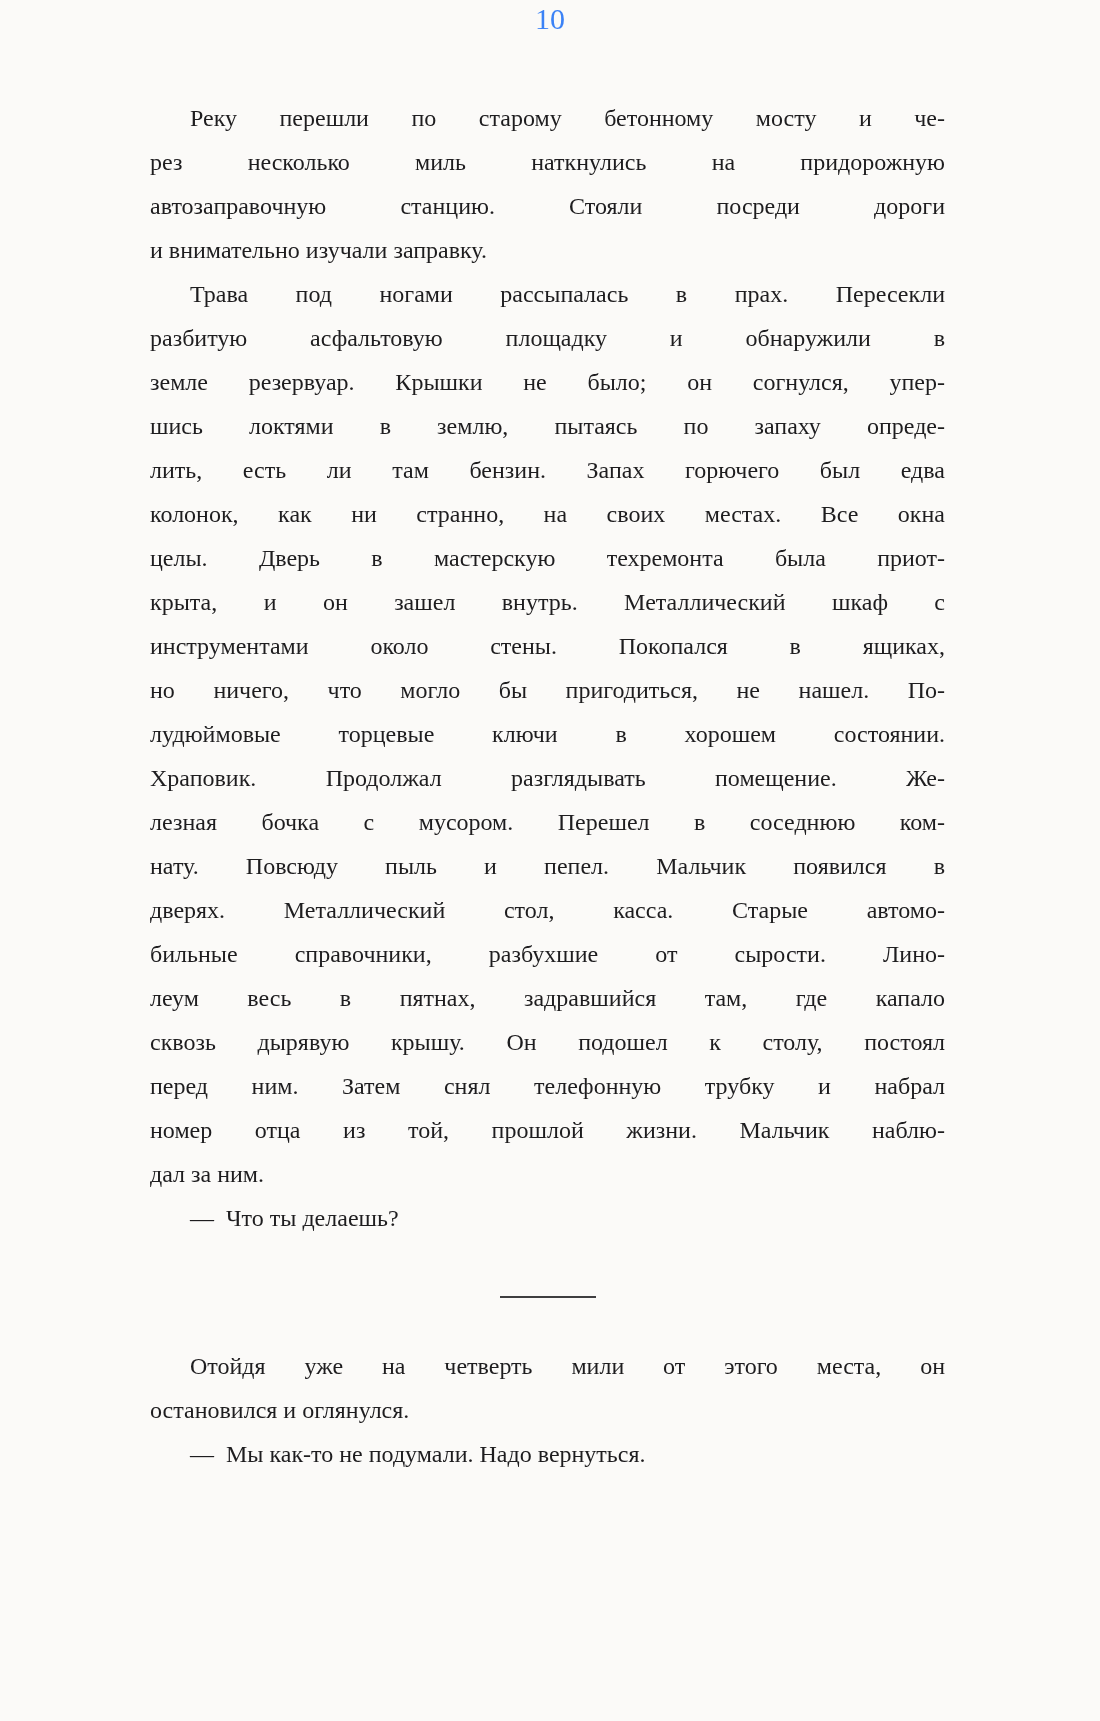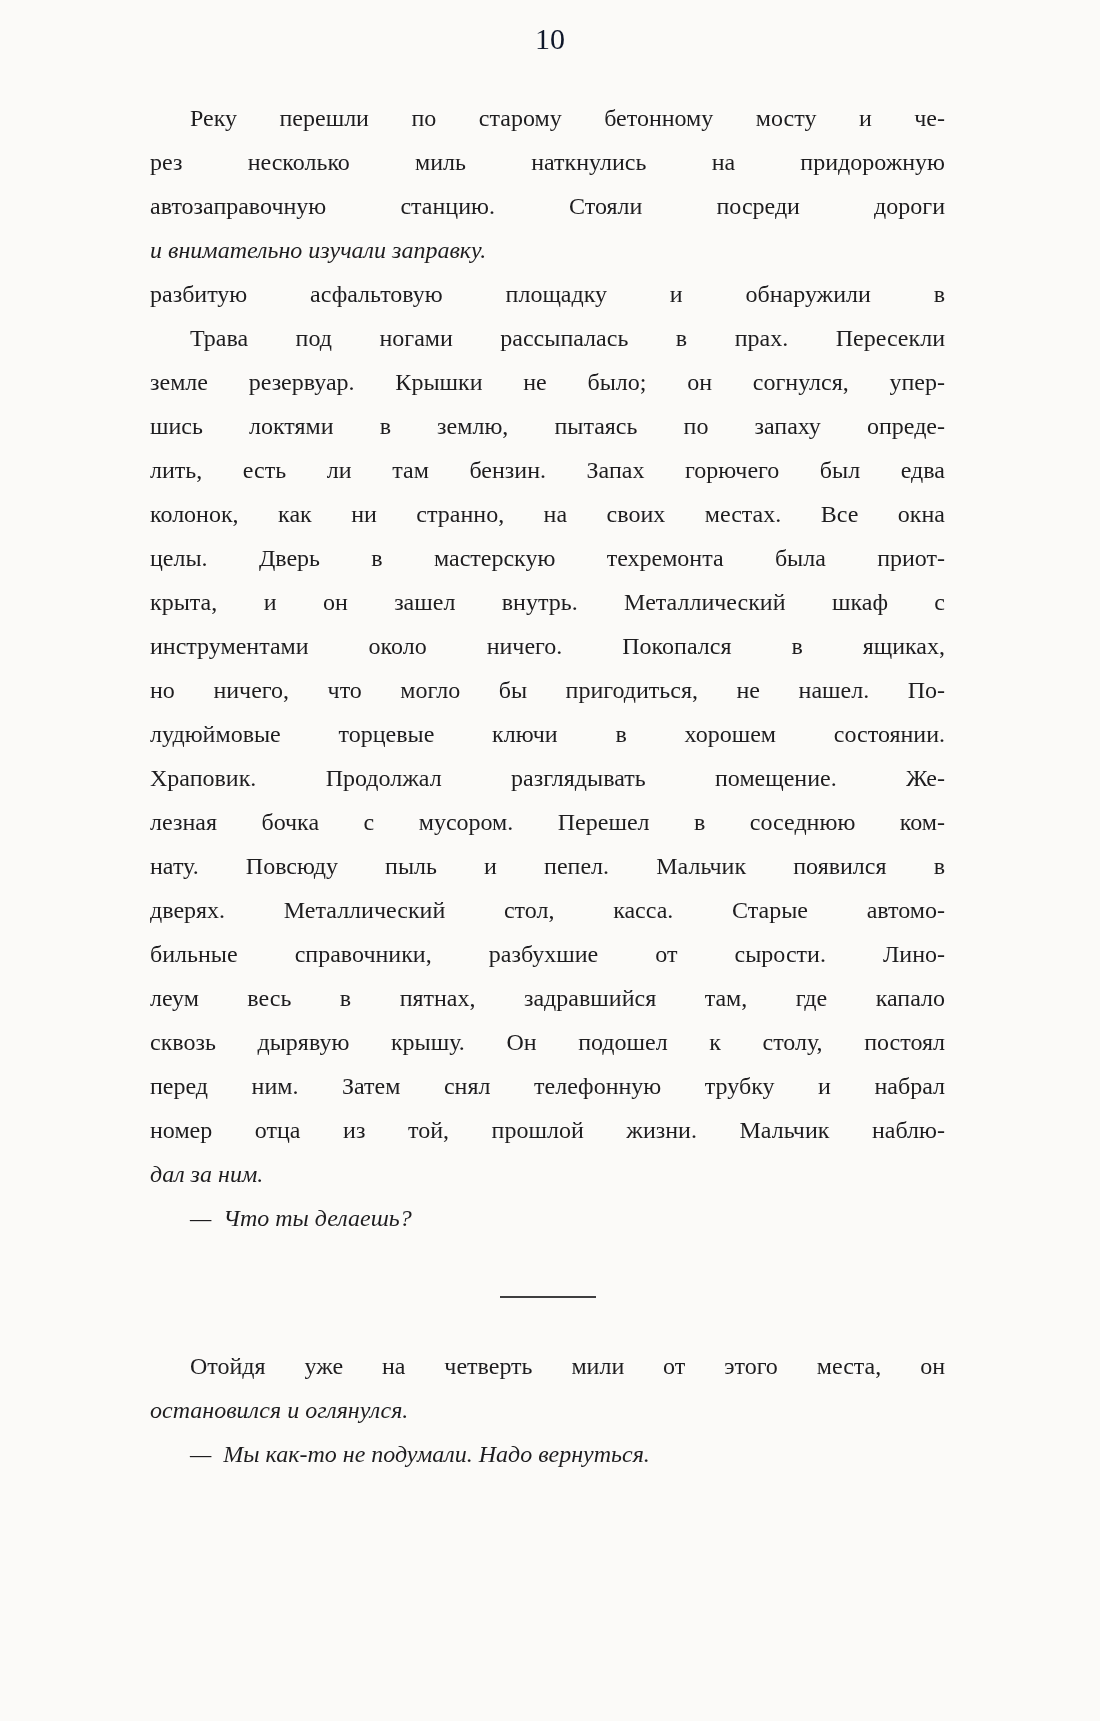--- a/index.html
+++ b/index.html
@@ -28,61 +28,59 @@
   .line {
     font-size: 24px;
     line-height: 44px;
     text-align: justify;
     text-align-last: justify;
     -moz-text-align-last: justify;
     white-space: normal;
   }
   .line.end {
     text-align-last: left;
-    font-style: italic;
     -moz-text-align-last: left;
   }
   .line.indent {
     text-indent: 40px;
   }
   .separator {
     width: 96px;
     height: 0;
     border-top: 2px solid #3f3e40;
     margin: 56px auto 46px auto;
   }
   .page-number {
     text-align: center;
     font-size: 30px;
     line-height: 38px;
-    margin-top: 20px;
-    color: #0f172a;
+    color: #3b82f6;
   }
 </style>
 </head>
 <body>
 
 <div class="page">
   <div class="text-block" id="text-block">
       <div>
         <div class="line indent">Реку перешли по старому бетонному мосту и че-</div>
         <div class="line">рез несколько миль наткнулись на придорожную</div>
         <div class="line">автозаправочную станцию. Стояли посреди дороги</div>
         <div class="line end">и внимательно изучали заправку.</div>
       </div>
       <div>
+        <div class="line indent">Трава под ногами рассыпалась в прах. Пересекли</div>
         <div class="line">разбитую асфальтовую площадку и обнаружили в</div>
-        <div class="line indent">Трава под ногами рассыпалась в прах. Пересекли</div>
         <div class="line">земле резервуар. Крышки не было; он согнулся, упер-</div>
         <div class="line">шись локтями в землю, пытаясь по запаху опреде-</div>
         <div class="line">лить, есть ли там бензин. Запах горючего был едва</div>
         <div class="line">колонок, как ни странно, на своих местах. Все окна</div>
         <div class="line">целы. Дверь в мастерскую техремонта была приот-</div>
         <div class="line">крыта, и он зашел внутрь. Металлический шкаф с</div>
-        <div class="line">инструментами около ничего. Покопался в ящиках,</div>
+        <div class="line">инструментами около стены. Покопался в ящиках,</div>
         <div class="line">но ничего, что могло бы пригодиться, не нашел. По-</div>
         <div class="line">лудюймовые торцевые ключи в хорошем состоянии.</div>
         <div class="line">Храповик. Продолжал разглядывать помещение. Же-</div>
         <div class="line">лезная бочка с мусором. Перешел в соседнюю ком-</div>
         <div class="line">нату. Повсюду пыль и пепел. Мальчик появился в</div>
         <div class="line">дверях. Металлический стол, касса. Старые автомо-</div>
         <div class="line">бильные справочники, разбухшие от сырости. Лино-</div>
         <div class="line">леум весь в пятнах, задравшийся там, где капало</div>
         <div class="line">сквозь дырявую крышу. Он подошел к столу, постоял</div>
         <div class="line">перед ним. Затем снял телефонную трубку и набрал</div>

